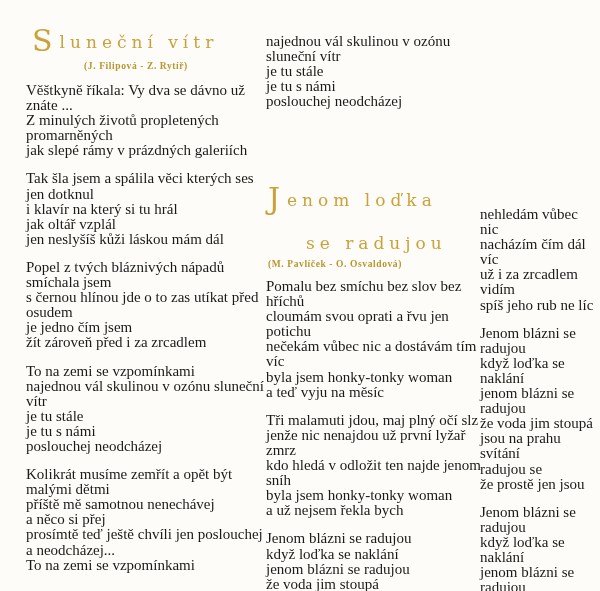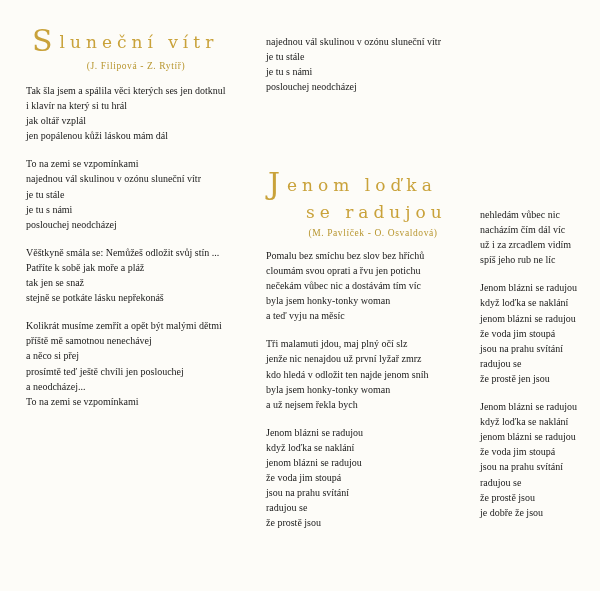--- a/index.html
+++ b/index.html
@@ -50,48 +50,49 @@
     line-height: 1.15;
     white-space: nowrap;
   }
   .song-title .dropcap {
     font-size: 30px;
     line-height: 1;
     vertical-align: -3px;
     letter-spacing: 7px;
   }
   .title-line2 {
-    margin-top: 4px;
+    margin-top: 20px;
     padding-left: 38px;
   }
   .authors {
     font-family: "Liberation Serif", serif;
     color: #b8962f;
     font-size: 9.5px;
     letter-spacing: 0.6px;
     margin-top: 5px;
     text-align: center;
+    font-weight: bold;
   }
   .title-block-1 {
     margin-left: 6px;
   }
   .title-block-1 .authors {
     text-align: center;
     padding-right: 26px;
   }
   .title-block-2 {
     margin-left: 2px;
   }
   .title-block-2 .authors {
-    text-align: center;
+    text-align: left;
     padding-right: 4px;
   }
 
   .stanza {
-    font-size: 10px;
+    font-size: 15px;
     line-height: 15.1px;
     margin: 0 0 13px 0;
     white-space: pre-line;
   }
   .col-left .stanza { margin-bottom: 13px; }
   .col-mid .stanza { margin-bottom: 13px; }
   .col-right .stanza { margin-bottom: 13px; }
 </style>
 </head>
 <body>
@@ -100,33 +101,37 @@
 
   <div class="col col-left">
 
     <div class="title-block-1">
       <div class="song-title"><span class="dropcap">S</span><span>luneční  vítr</span></div>
       <div class="authors">(J. Filipová - Z. Rytíř)</div>
     </div>
 
     <div style="height:12px"></div>
 
+    <p class="stanza">Věštkyně říkala: Vy dva se dávno už znáte ...
+Z minulých životů propletených
+promarněných
+jak slepé rámy v prázdných galeriích</p>
     <p class="stanza">Tak šla jsem a spálila věci kterých ses jen dotknul
 i klavír na který si tu hrál
 jak oltář vzplál
-jen popálenou kůži láskou mám dál</p>
+jen neslyšíš kůži láskou mám dál</p>
+    <p class="stanza">Popel z tvých bláznivých nápadů smíchala jsem
+s černou hlínou jde o to zas utíkat před osudem
+je jedno čím jsem
+žít zároveň před i za zrcadlem</p>
     <p class="stanza">To na zemi se vzpomínkami
 najednou vál skulinou v ozónu sluneční vítr
 je tu stále
 je tu s námi
 poslouchej neodcházej</p>
-    <p class="stanza">Věštkyně smála se: Nemůžeš odložit svůj stín ...
-Patříte k sobě jak moře a pláž
-tak jen se snaž
-stejně se potkáte lásku nepřekonáš</p>
     <p class="stanza">Kolikrát musíme zemřít a opět být malými dětmi
 příště mě samotnou nenechávej
 a něco si přej
 prosímtě teď ještě chvíli jen poslouchej
 a neodcházej...
 To na zemi se vzpomínkami</p>
 
   </div>
 
   <div class="col col-mid">

